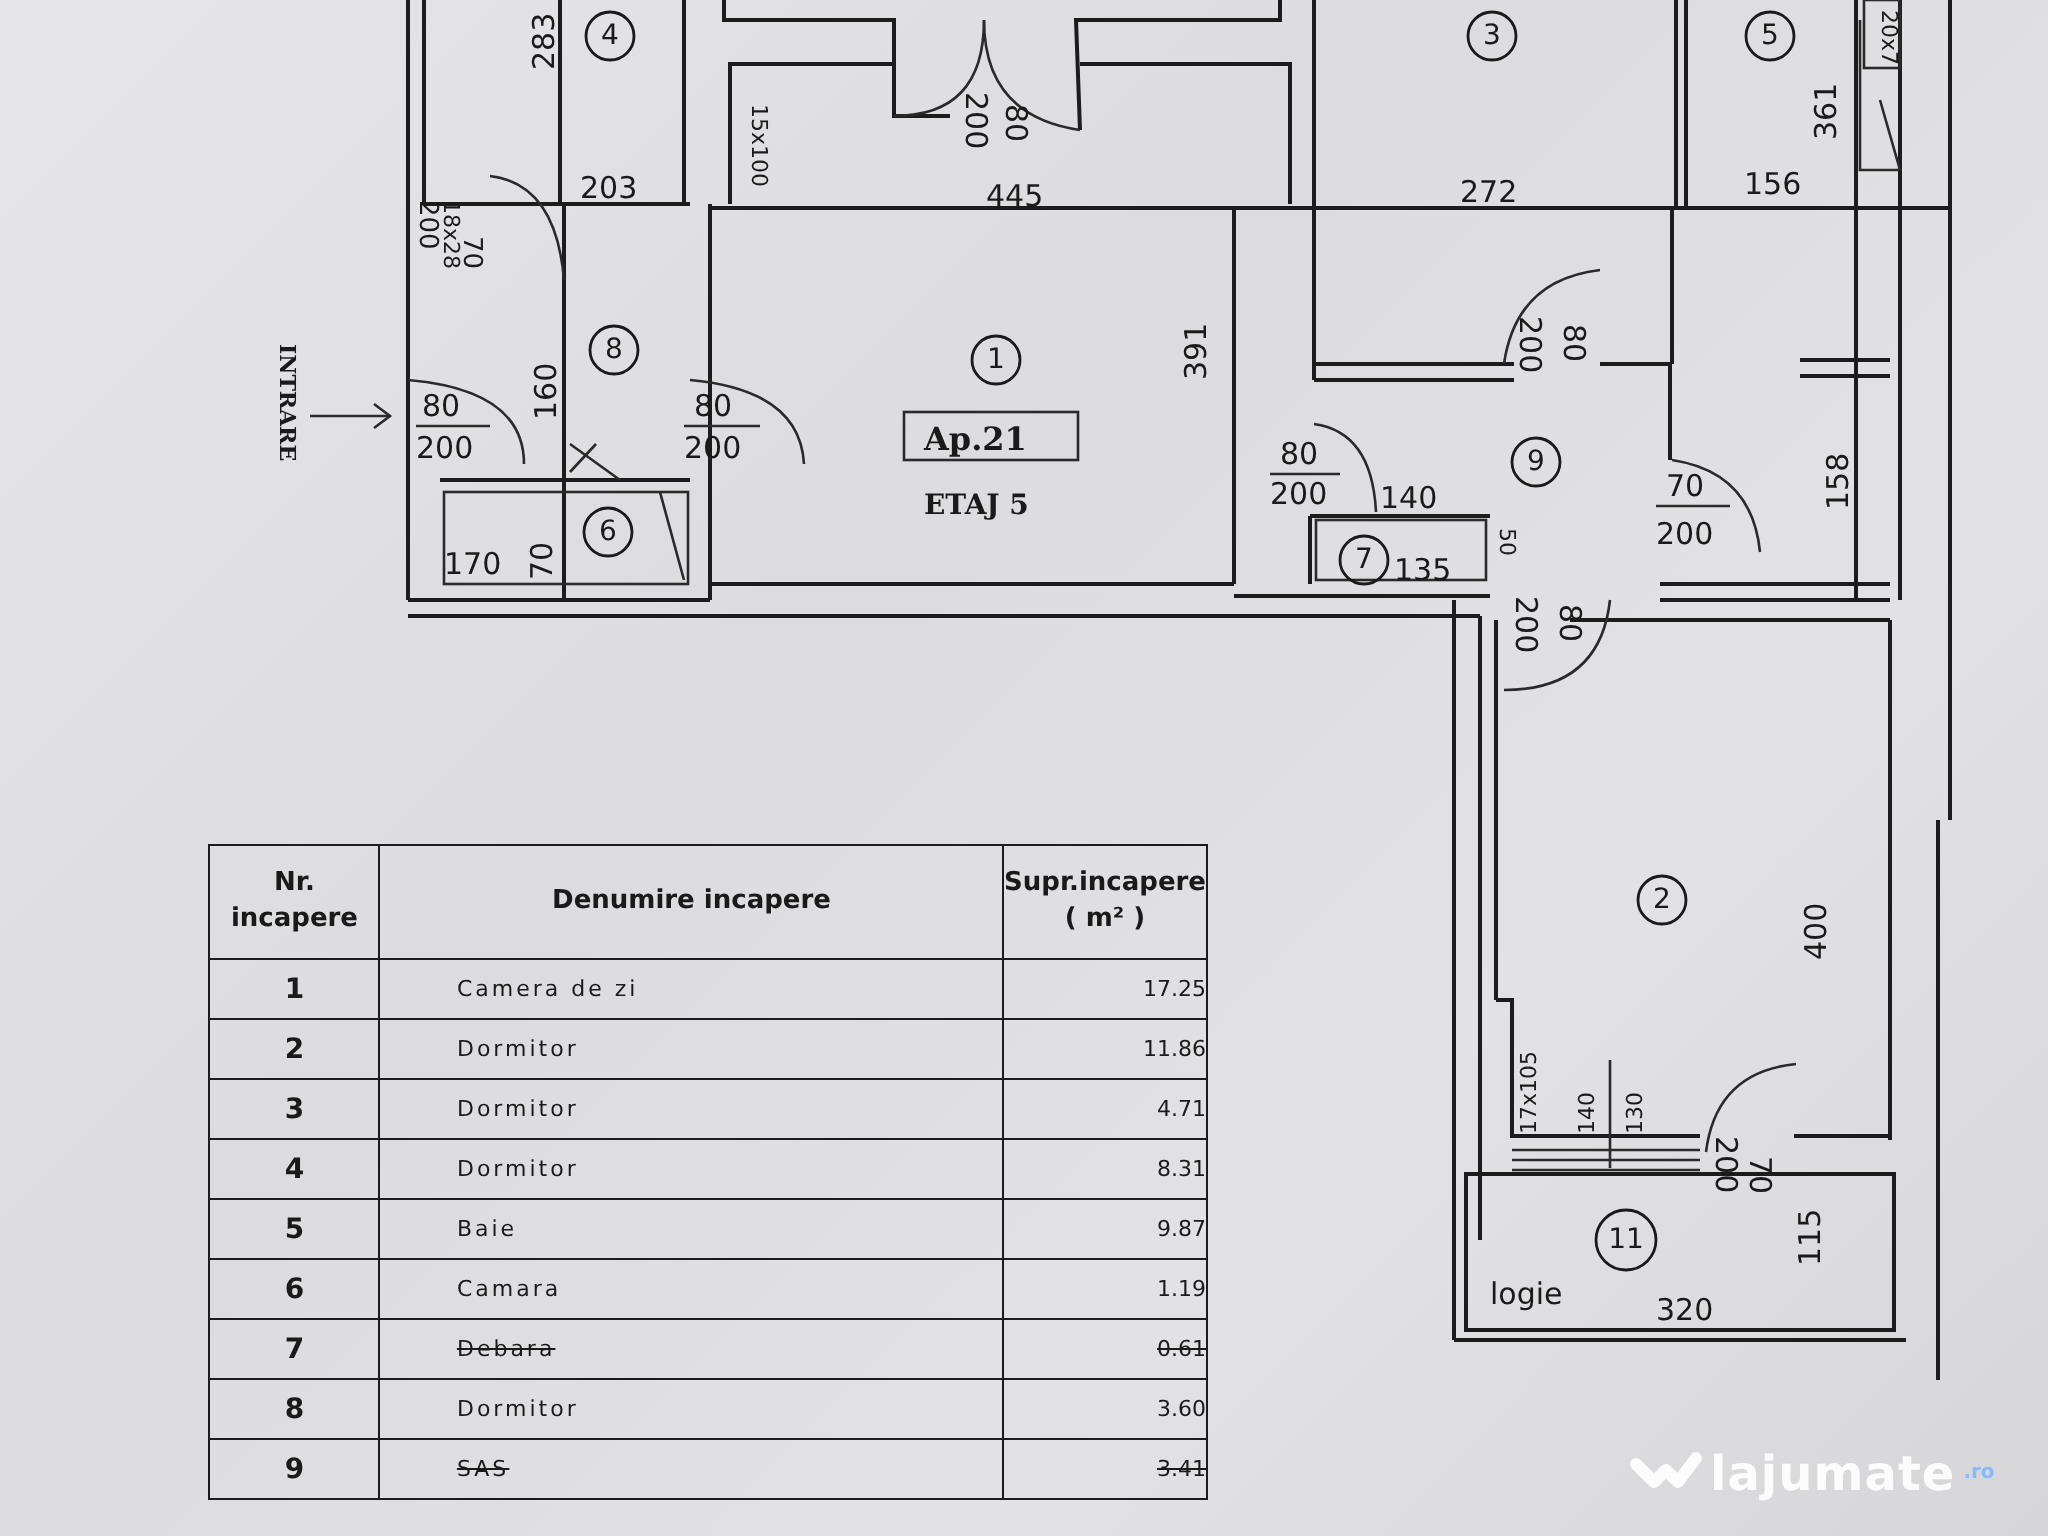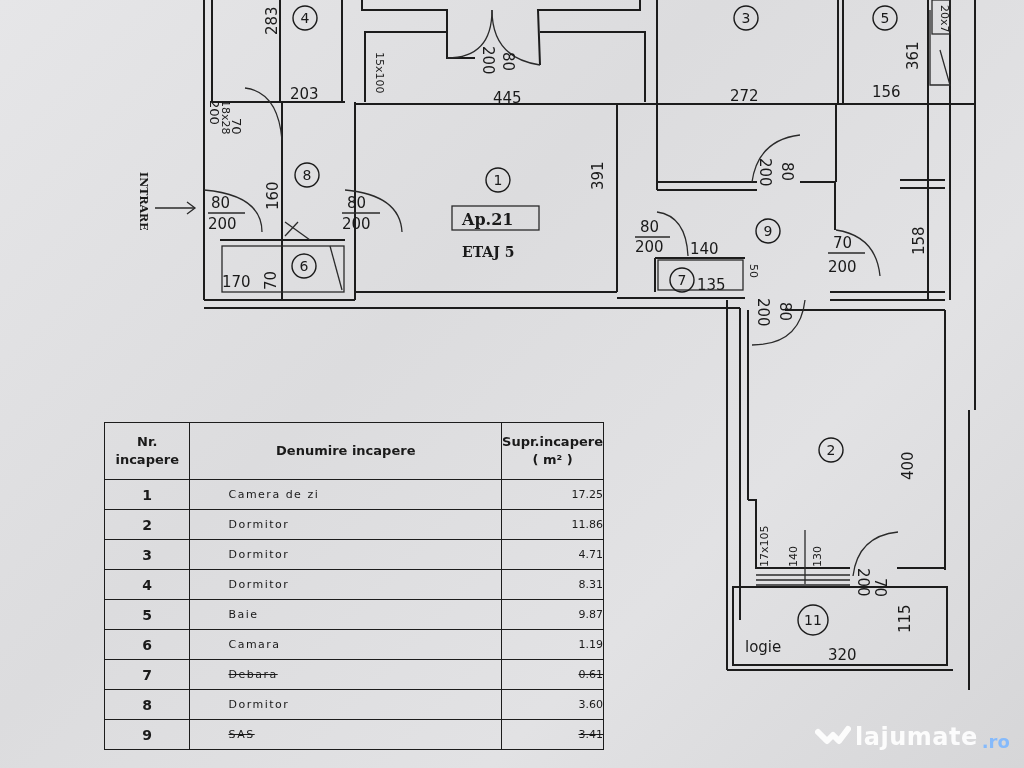--- a/index.html
+++ b/index.html
@@ -29,21 +29,21 @@
   table.rooms td.c1 { width:86px; text-align:center; font-size:14px; font-weight:bold; }
   table.rooms td.c2 { width:288px; padding-left:38px; letter-spacing:1.5px; }
   table.rooms td.c3 { text-align:right; }
   .strike { text-decoration: line-through; margin-top: 12px; }
 
   .watermark {
     position:absolute; left:815px; top:723px; display:flex; align-items:flex-start; gap:4px;
     color:#ffffff; opacity:0.92;
   }
   .wm-text { font-family:"DejaVu Sans", sans-serif; font-weight:bold; font-size:24px; letter-spacing:0.5px; }
-  .wm-tld { font-size:18px; color:#7fb8ff; font-weight:bold; margin-top:8px; }
+  .wm-tld { font-size:10px; color:#7fb8ff; font-weight:bold; margin-top:8px; }
 </style>
 </head>
 <body>
 
 <svg class="plan" width="1024" height="768" viewBox="0 0 1024 768">
 
   <g>
 
     <line class="wall" x1="212" y1="0" x2="212" y2="102"></line>
     <line class="wall" x1="204" y1="0" x2="204" y2="300"></line>

